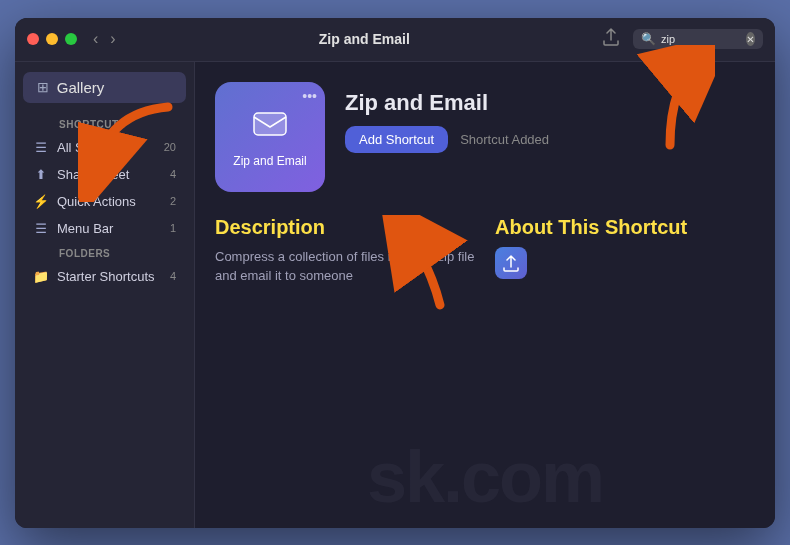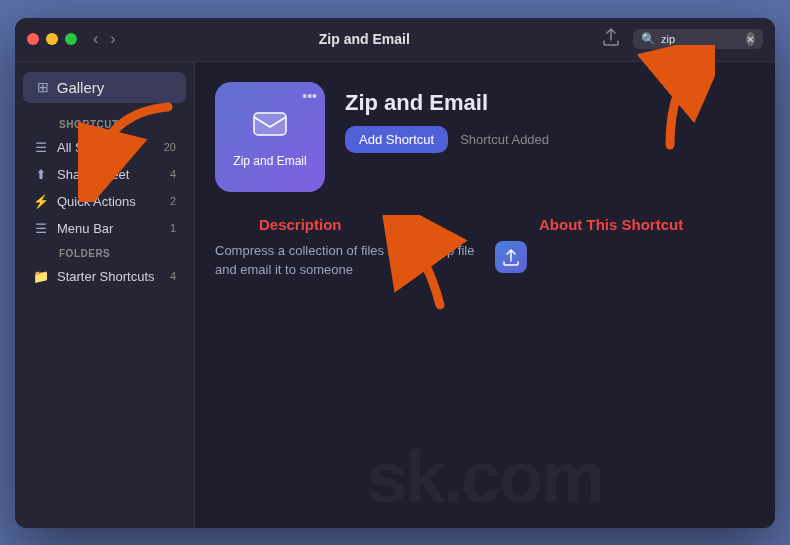--- a/index.html
+++ b/index.html
@@ -251,25 +251,24 @@
       color: #888;
       font-size: 13px;
     }
     
     .details-grid {
       display: grid;
       grid-template-columns: 1fr 1fr;
       gap: 20px;
     }
     .detail-section-title {
-      color: #ef4444;
-      font-size: 15px;
+      color: #fde047;
+      font-size: 20px;
       font-weight: 600;
       margin-bottom: 8px;
-      margin-left: 44px;
     }
     .detail-description {
       color: #a0a0b8;
       font-size: 13px;
       line-height: 1.5;
     }
     .about-item {
       display: flex;
       align-items: center;
       gap: 10px;

